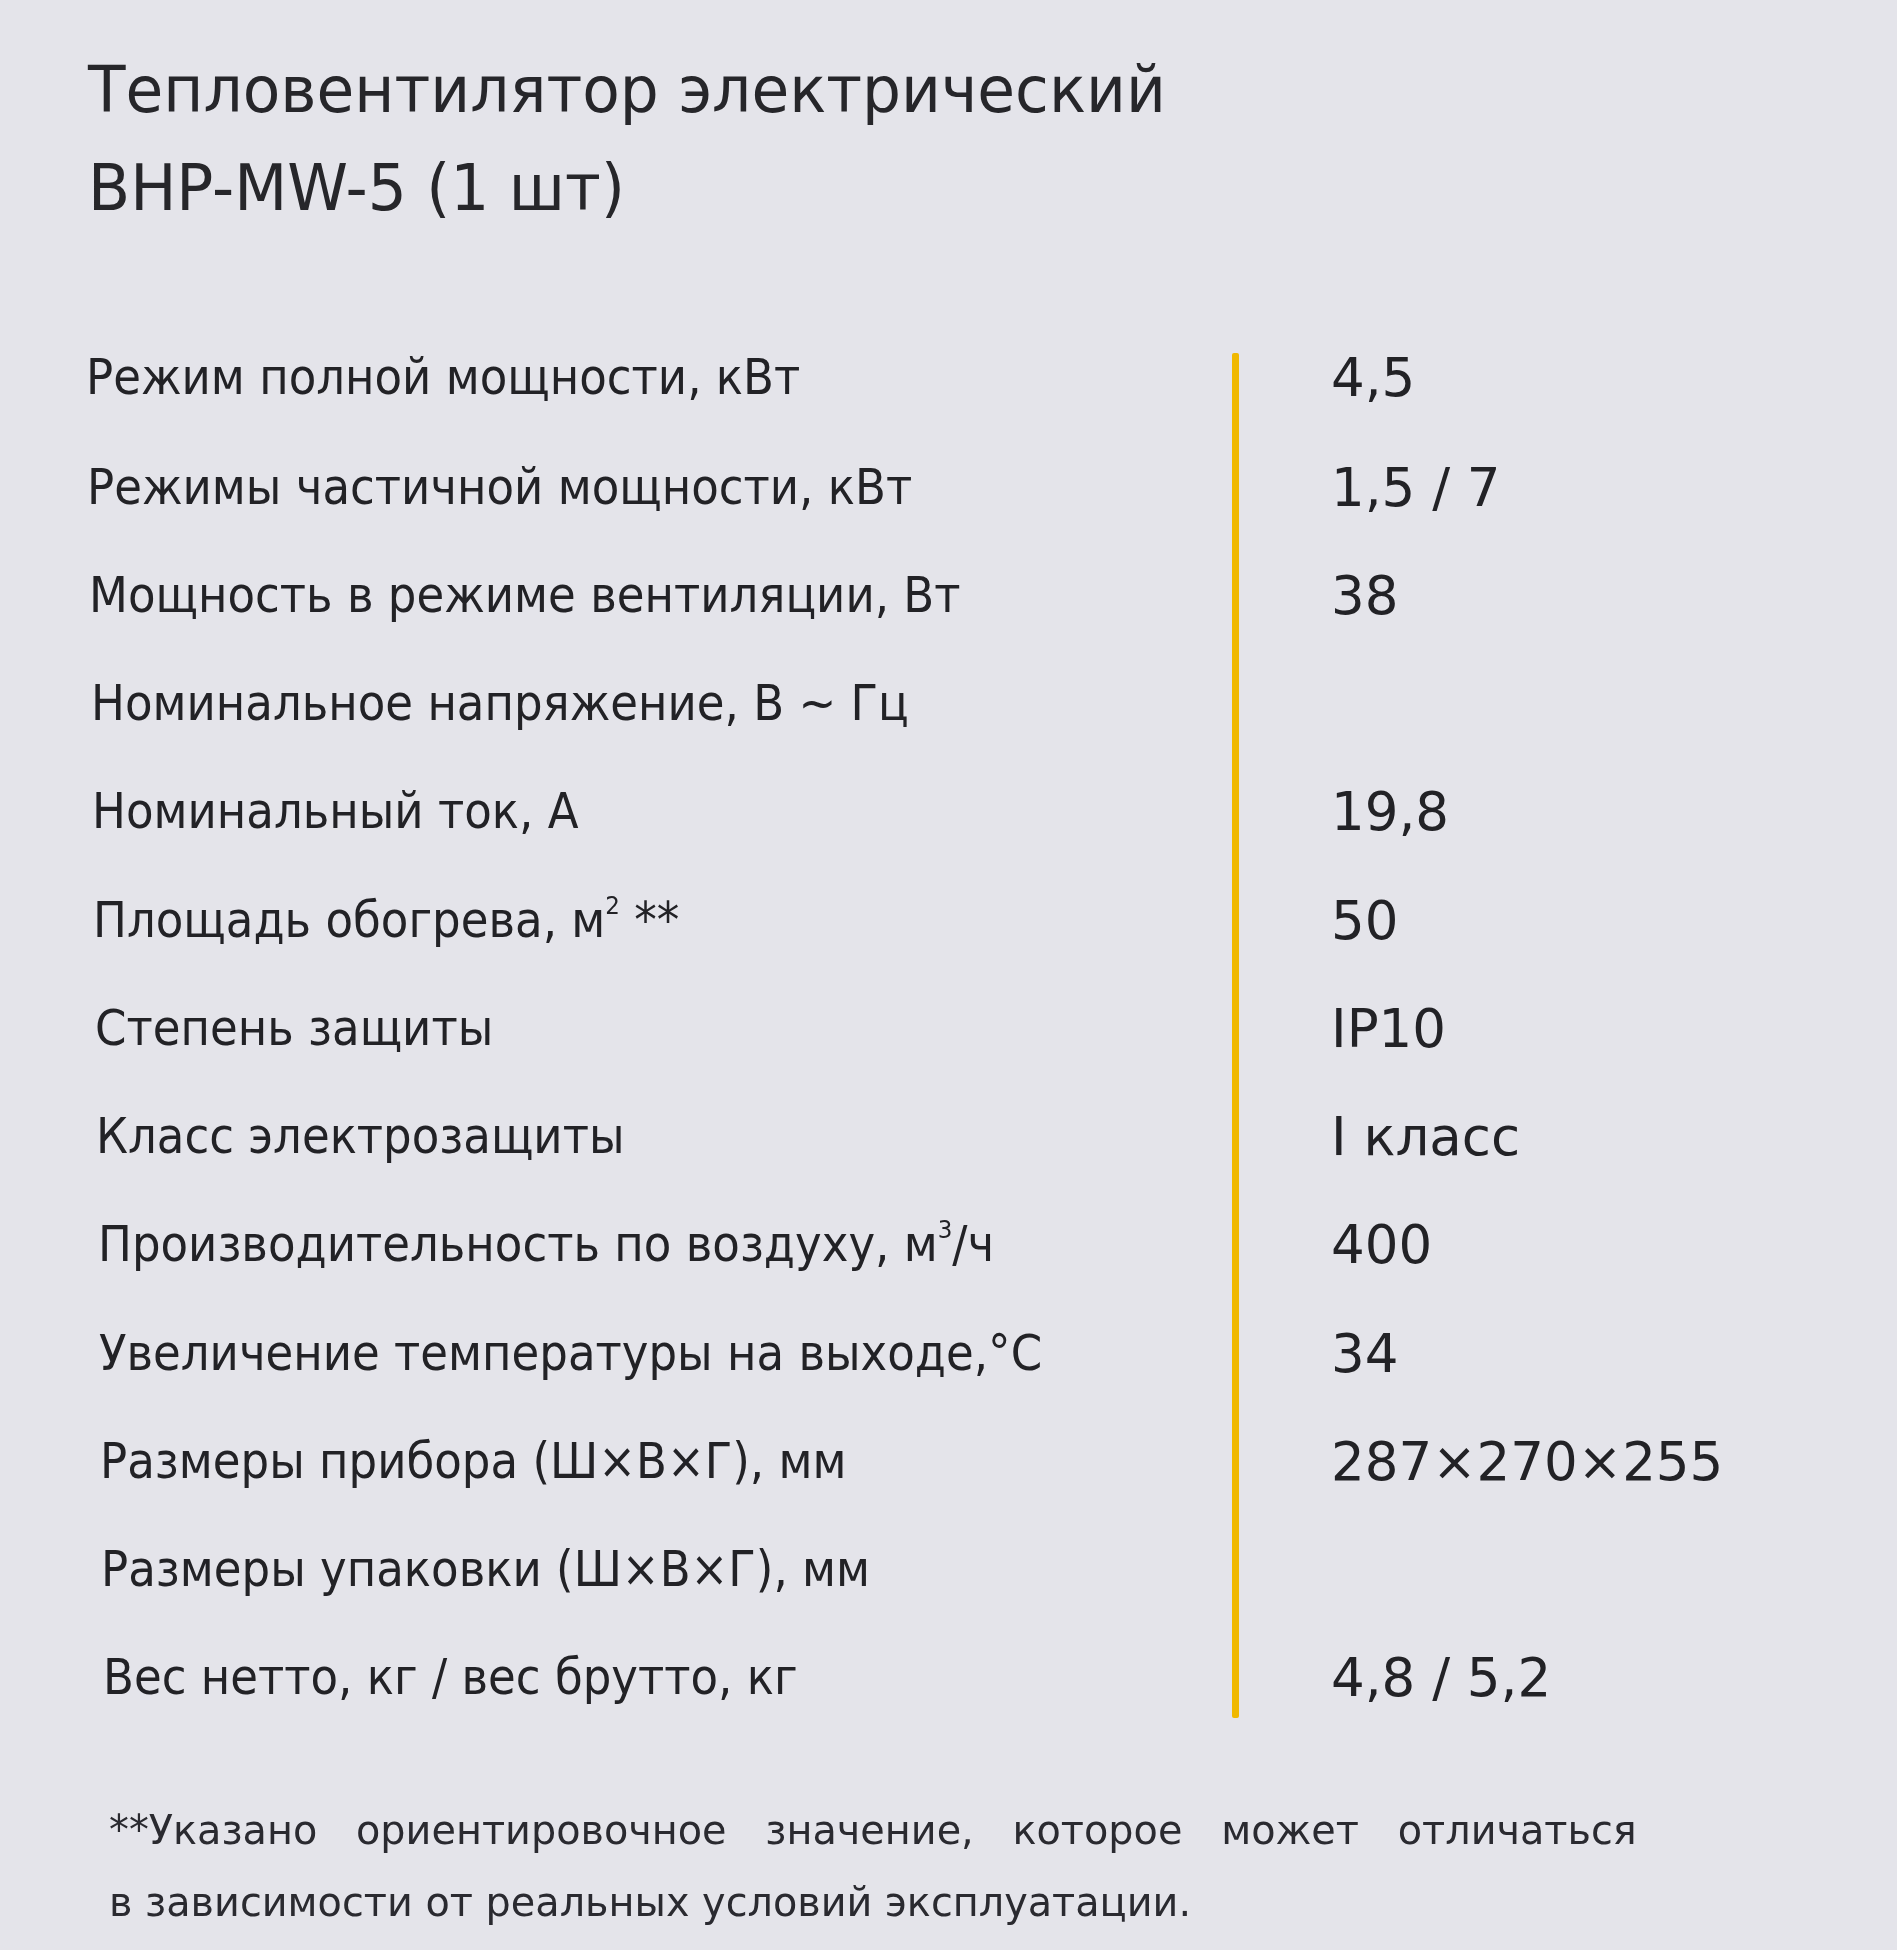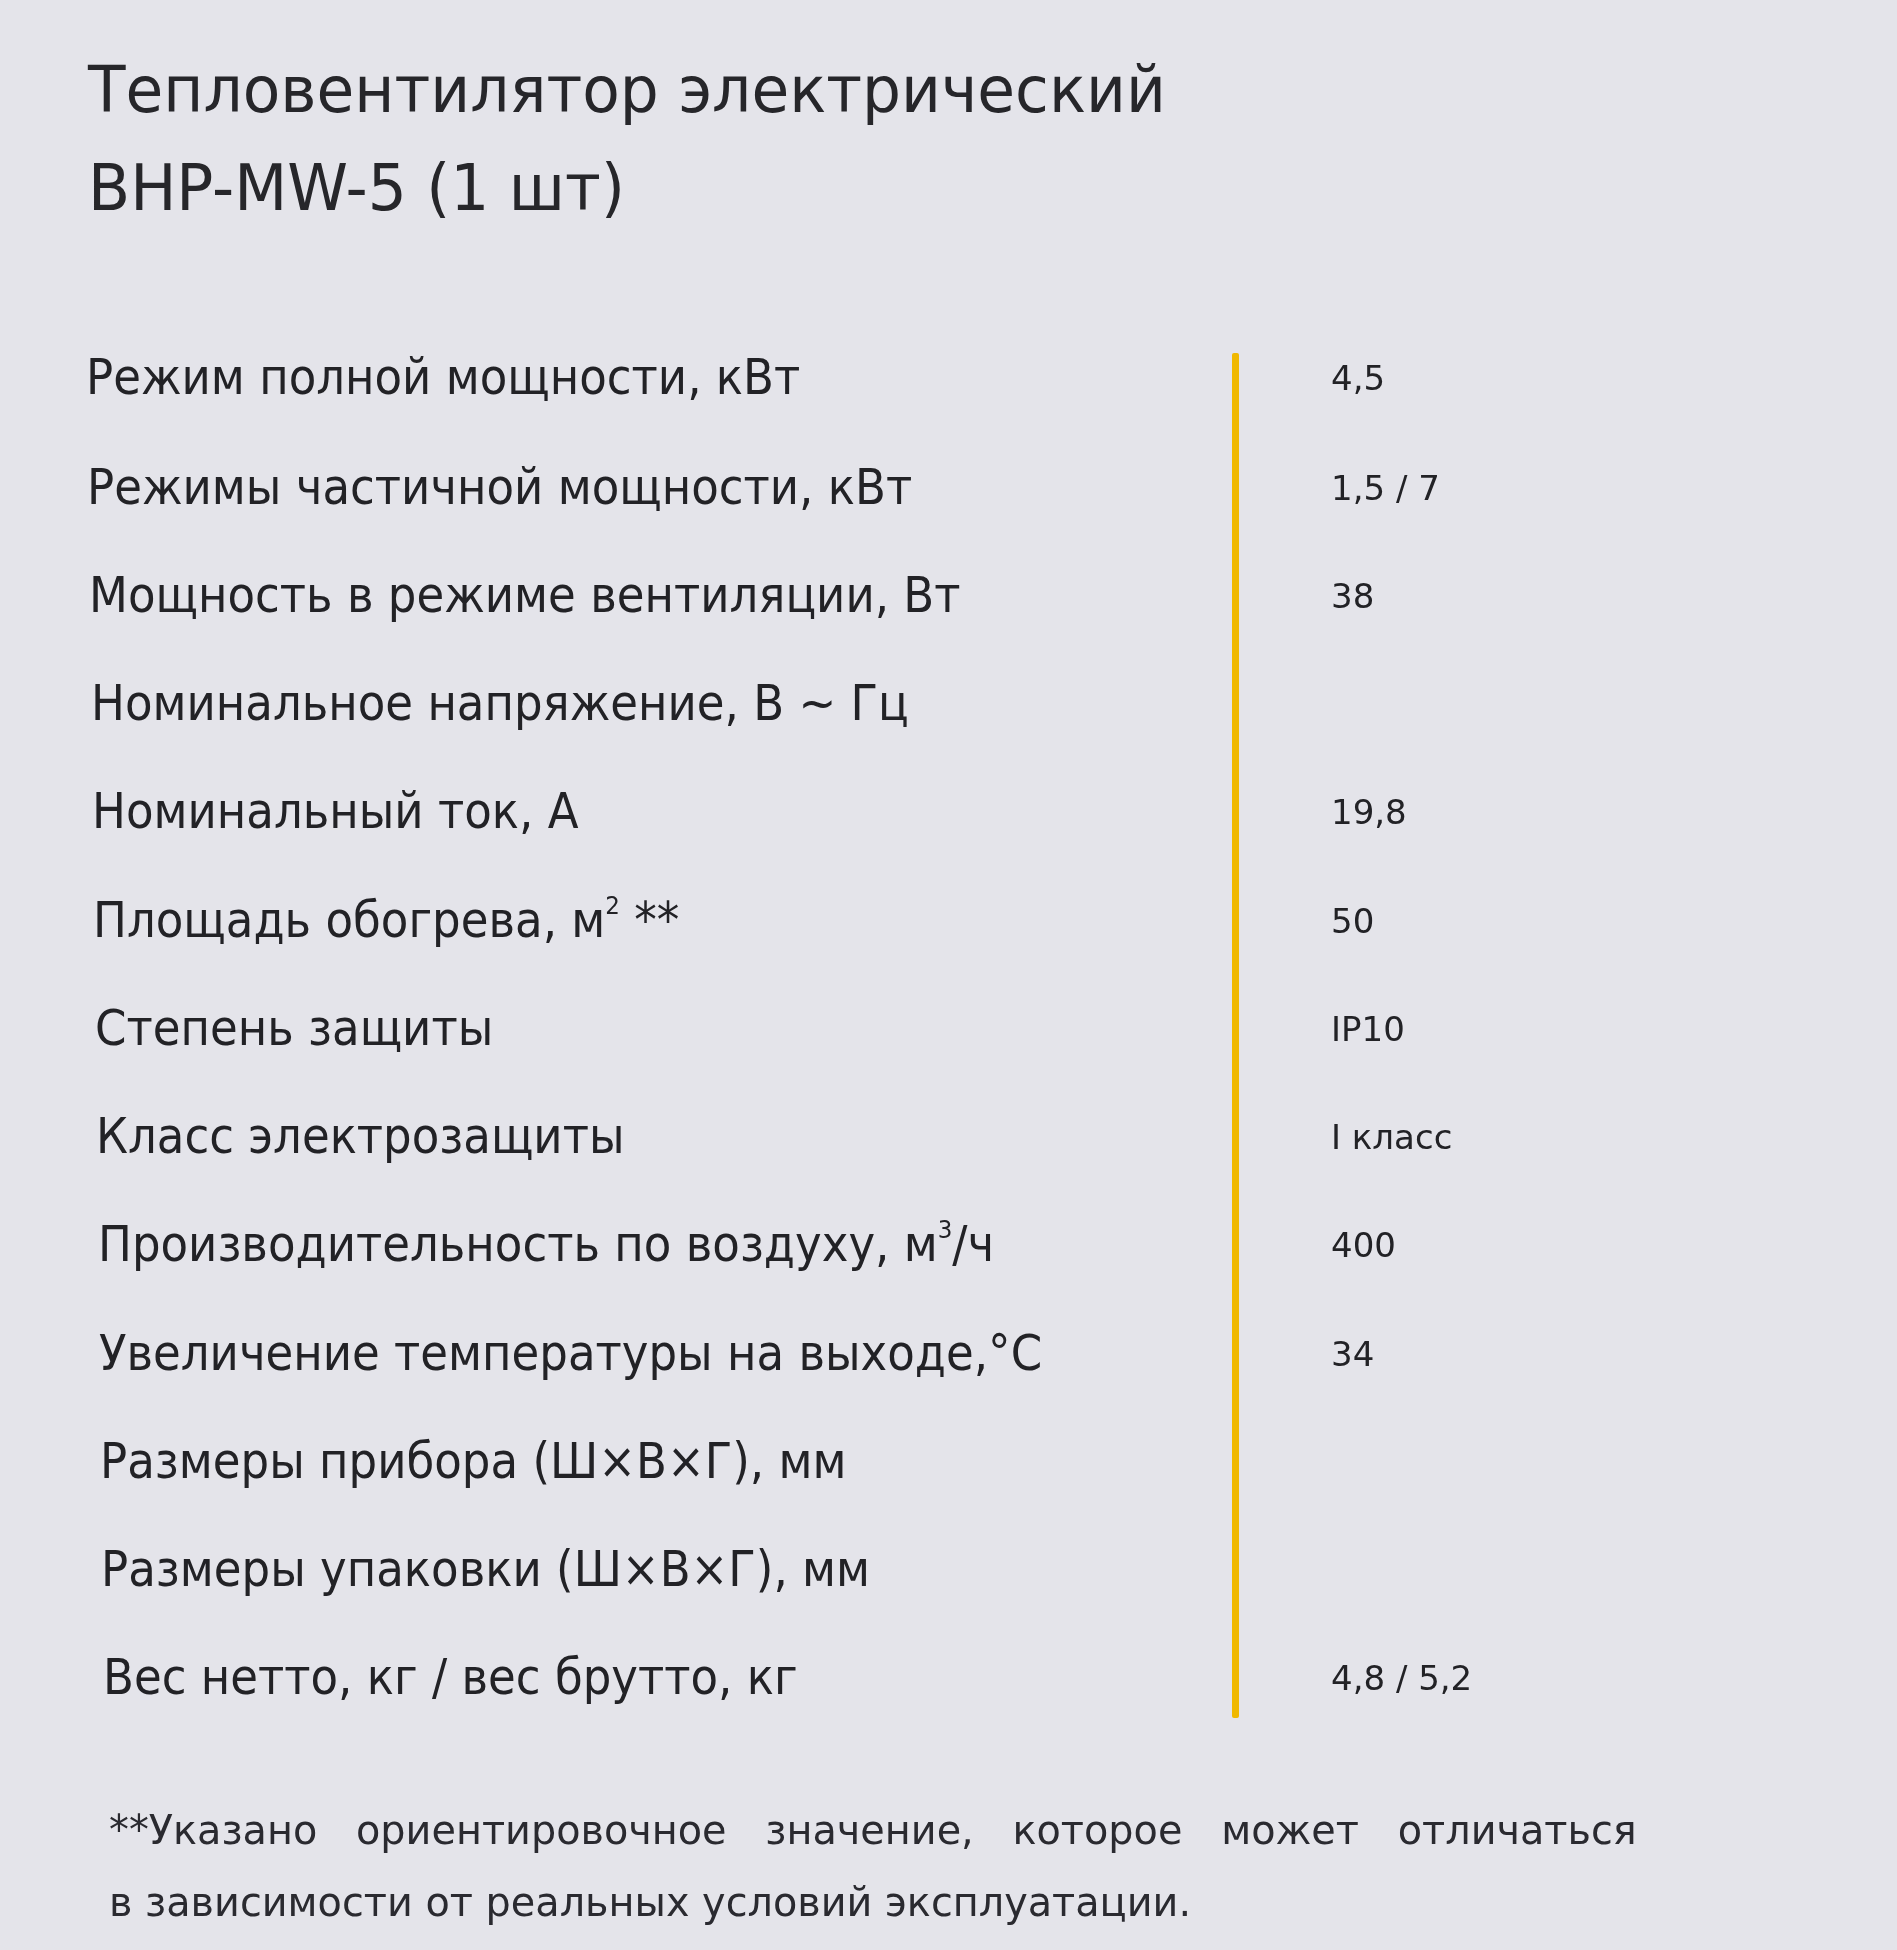--- a/index.html
+++ b/index.html
@@ -51,21 +51,21 @@
       line-height: 78px;
       white-space: nowrap;
       color: #222226;
       transform: scaleX(0.92);
       transform-origin: left center;
     }
     .row .value {
       position: absolute;
       left: 1331px;
       top: 0;
-      font-size: 34px;
+      font-size: 53px;
       line-height: 78px;
       white-space: nowrap;
       color: #222226;
     }
     sup {
       font-size: 25px;
       line-height: 0;
       position: relative;
       top: -5.9px;
     }
@@ -130,20 +130,21 @@
   <div class="row" style="top:1206px">
     <span class="label" style="left:98px"><span>Производительность по воздуху, м</span><sup>3</sup><span>/ч</span></span>
     <span class="value">400</span>
   </div>
   <div class="row" style="top:1315px">
     <span class="label" style="left:99px">Увеличение температуры на выходе,°С</span>
     <span class="value">34</span>
   </div>
   <div class="row" style="top:1423px">
     <span class="label" style="left:100px">Размеры прибора (Ш×В×Г), мм</span>
+    <span class="value">287×270×255</span>
   </div>
   <div class="row" style="top:1531px">
     <span class="label" style="left:101px">Размеры упаковки (Ш×В×Г), мм</span>
   </div>
   <div class="row" style="top:1639px">
     <span class="label" style="left:103px">Вес нетто, кг / вес брутто, кг</span>
     <span class="value">4,8 / 5,2</span>
   </div>
 </div>
 

